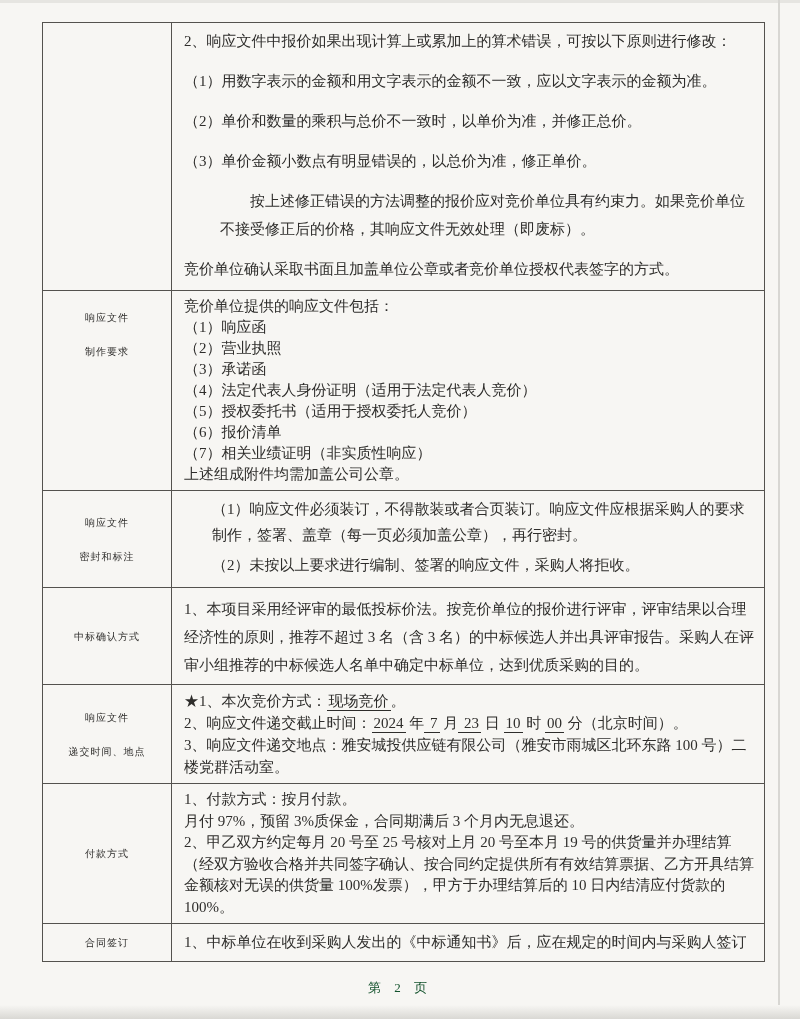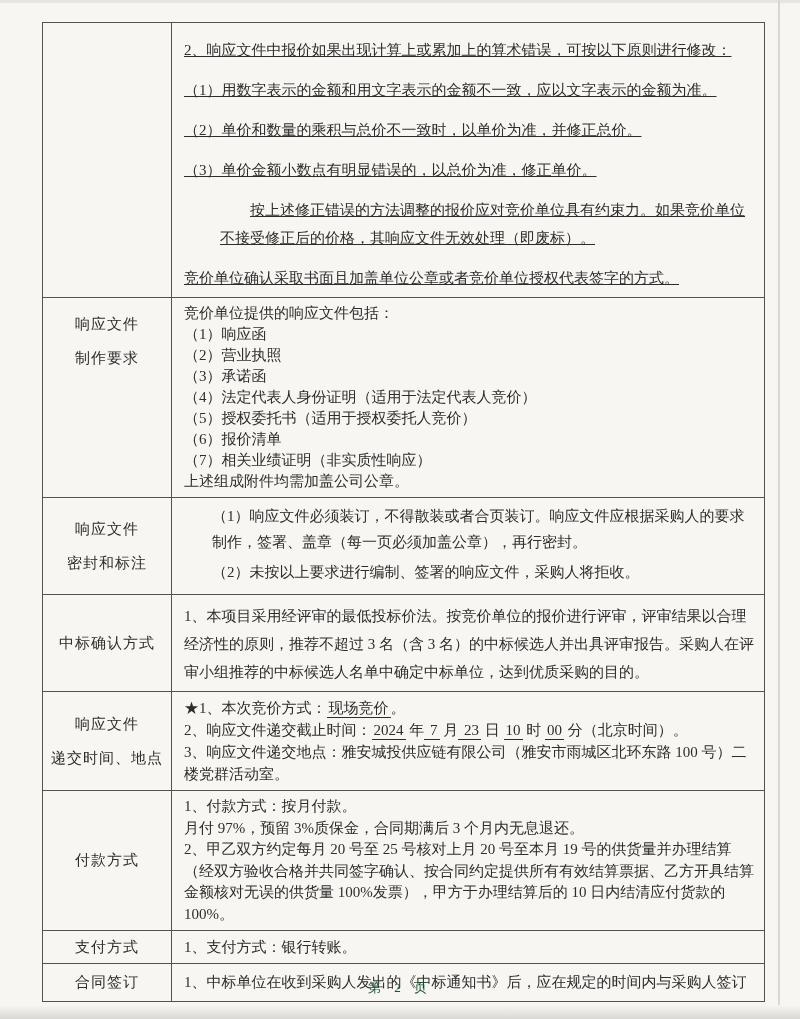--- a/index.html
+++ b/index.html
@@ -16,27 +16,27 @@
   .page-bottom-shade { position:absolute; bottom:0; left:0; width:100%; height:14px;
     background:linear-gradient(#f7f6f3,#d9d8d4); }
 
   table.doc {
     position:absolute; left:42px; top:22px; width:723px;
     border-collapse:collapse; table-layout:fixed;
   }
   td { border:1px solid #54524e; vertical-align:top; }
   td.label {
     text-align:center; vertical-align:middle;
-    font-size:15px; letter-spacing:1px; padding:4px 2px;
+    font-size:10px; letter-spacing:1px; padding:4px 2px;
   }
   .lline { line-height:21px; }
   .lline + .lline { margin-top:13px; }
   td.content { font-size:15px; padding:5px 10px 5px 12px; text-align:left; }
 
-  tr.r0 td.content { padding-top:13px;text-decoration:underline; }
+  tr.r0 td.content { padding-top:4px; }
   tr.r0 p { line-height:28px; margin-bottom:12px; }
   tr.r0 p.indent { text-indent:2em;margin-left:36px; }
   tr.r0 p:last-child { margin-bottom:0; }
 
   tr.r1 td.label { vertical-align:top; padding-top:16px; }
   tr.r1 p { line-height:21px; }
 
   tr.r2 p { line-height:26px; margin-bottom:4px;margin-left:28px; }
   tr.r3 p { line-height:28px; padding-top:2px; }
 
@@ -135,28 +135,20 @@
     <td class="label" style="height:107px">
       <div class="lline">付款方式</div>
     </td>
     <td class="content">
       <p>1、付款方式：按月付款。</p>
       <p>月付 97%，预留 3%质保金，合同期满后 3 个月内无息退还。</p>
       <p>2、甲乙双方约定每月 20 号至 25 号核对上月 20 号至本月 19 号的供货量并办理结算（经双方验收合格并共同签字确认、按合同约定提供所有有效结算票据、乙方开具结算金额核对无误的供货量 100%发票），甲方于办理结算后的 10 日内结清应付货款的 100%。</p>
     </td>
   </tr>
 
-  <tr class="r7">
-    <td class="label" style="height:33px">
-      <div class="lline">支付方式</div>
-    </td>
-    <td class="content">
-      <p>1、支付方式：银行转账。</p>
-    </td>
-  </tr>
 
   <tr class="r8">
     <td class="label" style="height:38px">
       <div class="lline">合同签订</div>
     </td>
     <td class="content">
       <p>1、中标单位在收到采购人发出的《中标通知书》后，应在规定的时间内与采购人签订</p>
     </td>
   </tr>
 </tbody>

